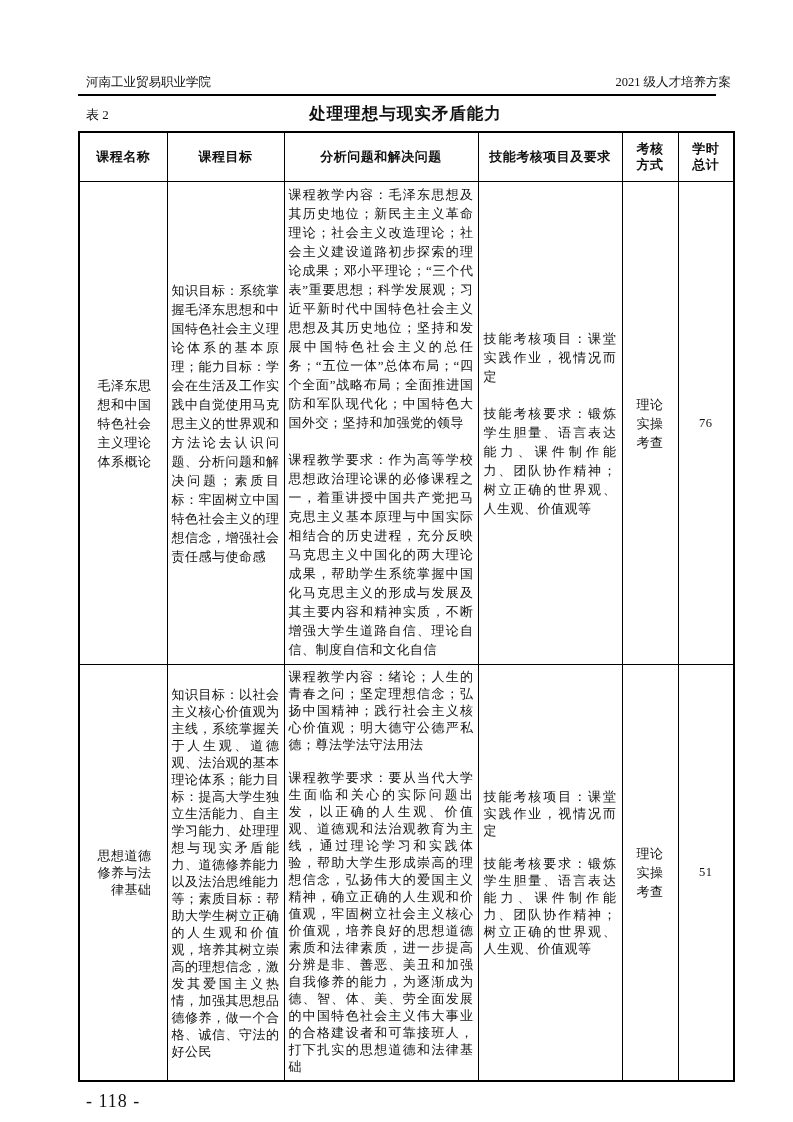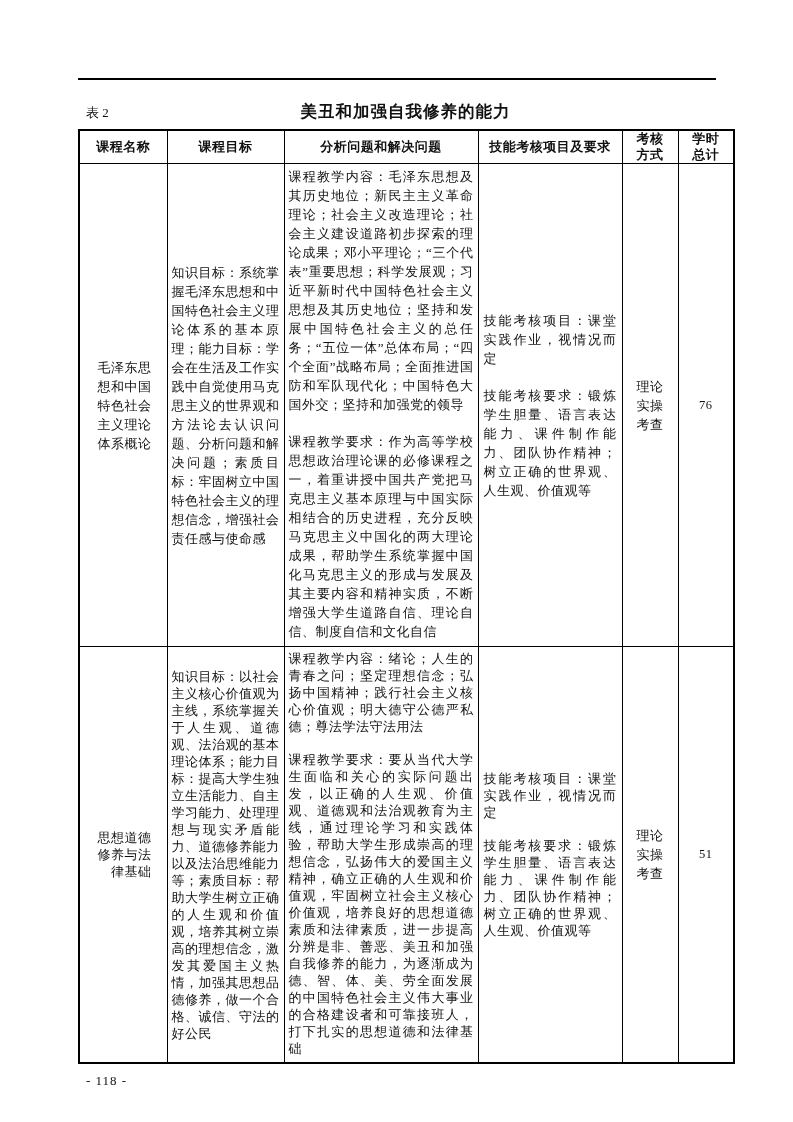--- a/index.html
+++ b/index.html
@@ -13,67 +13,71 @@
   .page { position: absolute; left: 78px; top: 74px; width: 655px; }
 
   
   .doc-header {
     display: flex; justify-content: space-between; align-items: flex-end;
     font-size: 12.5px; line-height: 16px; padding: 0 2px 0 8px;
   }
   .header-rule { width: 638px; border-bottom: 2px solid #000; margin-top: 4px; }
 
   
-  .caption-row { position: relative; height: 24px; margin-top: 21px; }
+  .caption-row { position: relative; height: 24px; margin-top: 7px; }
   .table-label { position: absolute; left: 8px; top: 3px; font-size: 13px; }
   .table-title {
     position: absolute; left: 0; right: 0; top: 0; text-align: center;
     font-size: 16.5px; font-weight: bold; letter-spacing: 1px;
   }
 
   
   table.course-table {
     width: 655px; border-collapse: collapse; table-layout: fixed;
     border: 2px solid #000; margin-top: 4px;
   }
   .course-table th, .course-table td {
     border: 1px solid #000; font-size: 13px; letter-spacing: 0.5px;
     vertical-align: middle; overflow: hidden;
   }
   .course-table th {
     font-weight: bold; text-align: center; line-height: 16px; padding: 4px 2px;
   }
-  th.th-narrow { padding: 0 8px; }
+  th.th-narrow { padding: 8px 8px; }
 
   tr.row-a td { line-height: 19px; }
   tr.row-b td { line-height: 17px; }
 
   td.c1 { text-align: right; padding: 0 15px; }
   td.c2 { text-align: justify; padding: 6px 4px; }
   td.c3 { text-align: justify; vertical-align: top; padding: 3px 4px 5px 4px; }
   td.c4 { text-align: justify; padding: 6px 5px; }
   td.c5 { text-align: center; padding: 0 12px; line-height: 19px !important; margin-left: 12px; }
   td.c6 { text-align: center; font-size: 12.5px; }
 
   .para + .para { margin-top: 18px; }
   tr.row-b .para + .para { margin-top: 16px; }
 
   
-  .page-footer { margin-top: 9px; padding-left: 8px; font-size: 13px; letter-spacing: 1px; }
+  .page-footer { margin-top: 9px; padding-left: 8px; font-size: 18px; letter-spacing: 1px; }
 </style>
 </head>
 <body>
 
 <div class="page">
 
+  <div class="doc-header">
+    <span>河南工业贸易职业学院</span>
+    <span>2021 级人才培养方案</span>
+  </div>
   <div class="header-rule"></div>
 
   <div class="caption-row">
     <span class="table-label">表 2</span>
-    <span class="table-title">美丑和加强自我修养的能力</span>
+    <span class="table-title">处理理想与现实矛盾能力</span>
   </div>
 
   <table class="course-table">
     <colgroup>
       <col style="width:88px">
         <col style="width:117px">
         <col style="width:194px">
       <col style="width:144px">
         <col style="width:56px">
         <col style="width:56px">

